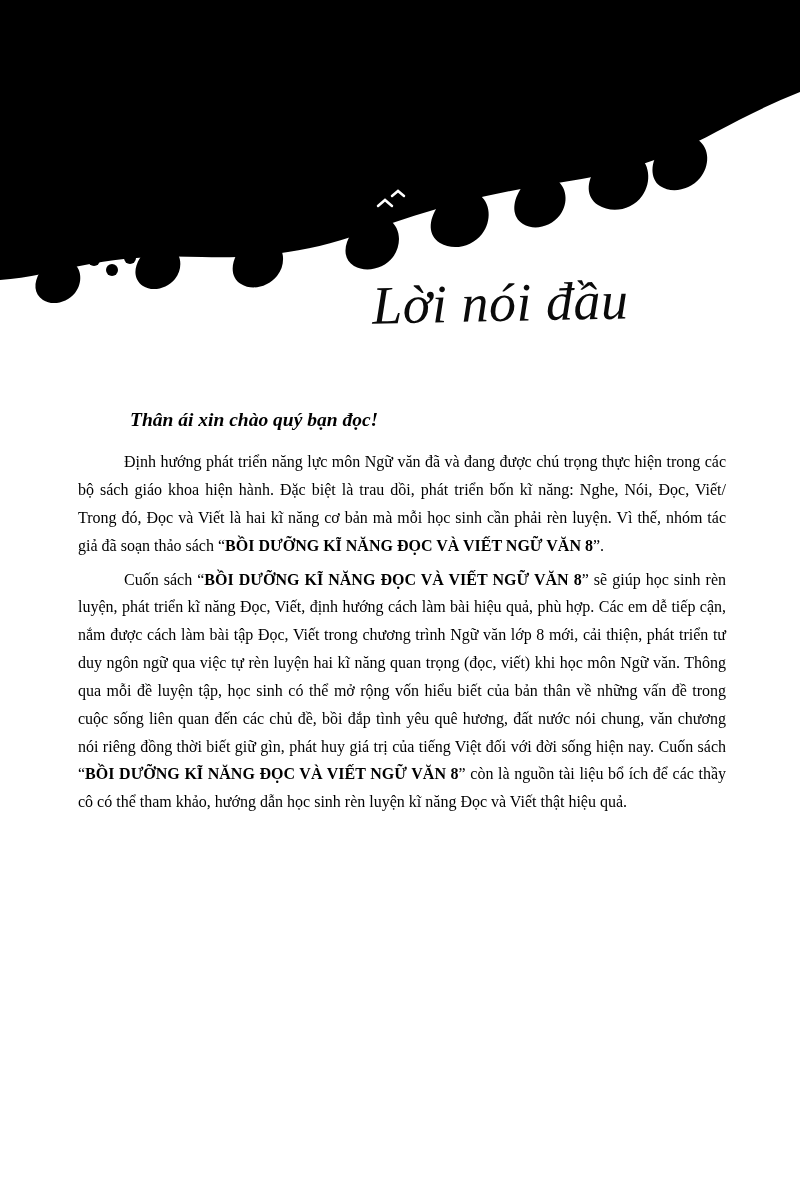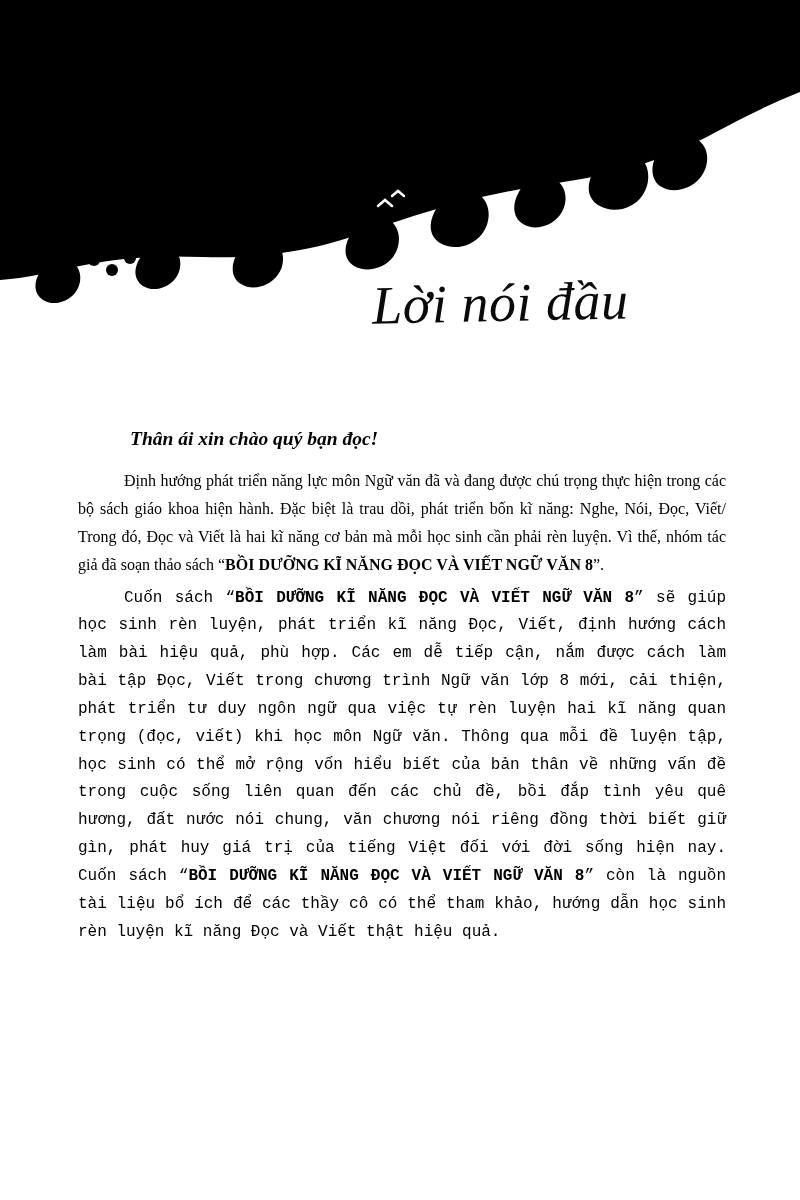--- a/index.html
+++ b/index.html
@@ -49,21 +49,21 @@
     font-size: 54px;
     line-height: 1.15;
     letter-spacing: 0.5px;
     color: #0a0a0a;
     transform: translateX(100px) rotate(-1.2deg);
   }
 
   
   .content {
     position: absolute;
-    top: 424px;
+    top: 405px;
     left: 78px;
     width: 648px;
   }
   .greeting {
     margin: 0 0 14px 0;
     padding-left: 52px;
     font-style: italic;
     font-weight: 700;
     font-size: 19.5px;
     line-height: 1.5;
@@ -74,21 +74,20 @@
     font-size: 16px;
     line-height: 1.74;
     text-align: justify;
     text-justify: inter-word;
     text-indent: 46px;
     color: #000;
     hyphens: none;
   }
   p.body-par:last-child {
     margin-bottom: 8px;
-    font-family: Liberation Mono, monospace;
   }
   .bold {
     font-weight: 700;
   }
 </style>
 </head>
 <body>
 
 <div class="page">
 

